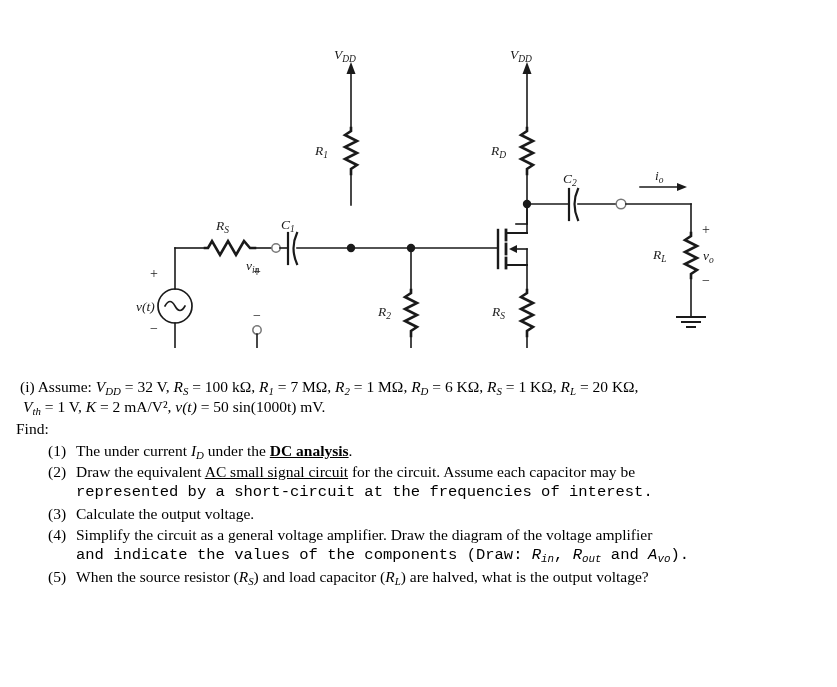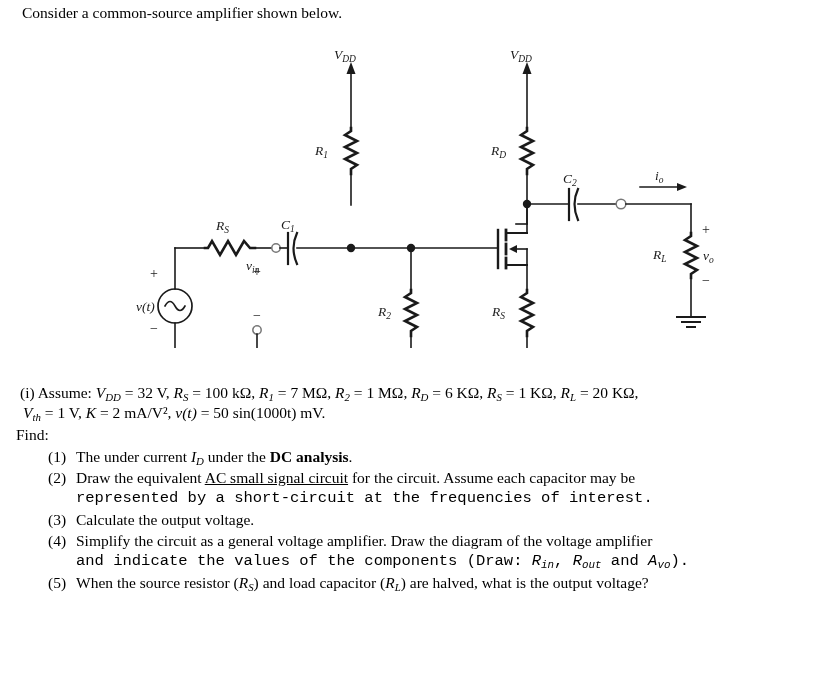--- a/index.html
+++ b/index.html
@@ -5,42 +5,41 @@
   html,body{margin:0;padding:0;}
   body{
     width:837px;height:687px;background:#ffffff;color:#000;
     font-family:"Liberation Serif","DejaVu Serif",serif;
     font-size:15.5px;position:relative;overflow:hidden;
   }
   .page{position:relative;width:837px;height:687px;}
   .intro{position:absolute;left:22px;top:4px;font-size:15.5px;white-space:nowrap;}
   .circuit{position:absolute;left:0;top:28px;width:837px;height:320px;}
   .body-text{position:absolute;left:0;top:378px;width:837px;}
-  .line{font-size:15.5px;line-height:29px;white-space:nowrap;}
+  .line{font-size:15.5px;line-height:17px;white-space:nowrap;}
   .l-i{position:absolute;left:20px;top:0px;}
   .l-ii{position:absolute;left:23px;top:20px;}
   .l-find{position:absolute;left:16px;top:42px;}
   .item{position:absolute;left:48px;}
   .item .num{display:inline-block;width:28px;}
   .hang{position:absolute;left:76px;font-family:Liberation Mono, monospace;}
   .it{font-style:italic;}
   .sub{font-size:0.70em;vertical-align:-0.28em;}
-  .bu{font-weight:bold;}
+  .bu{font-weight:bold;text-decoration:underline;}
   .u{text-decoration:underline;}
   svg{display:block;}
   .lbl{font-family:"Liberation Serif","DejaVu Serif",serif;font-style:italic;font-size:13.5px;fill:#1a1a1a;}
   .lbl-sub{font-family:"Liberation Serif","DejaVu Serif",serif;font-style:italic;font-size:9.5px;fill:#1a1a1a;}
   .sym{font-family:"Liberation Serif","DejaVu Serif",serif;font-size:14px;fill:#1a1a1a;}
 </style>
 </head>
 <body>
 
 <div class="page">
 
-  <div class="intro">Consider a common-source amplifier shown below.</div>
 
   <div class="circuit">
     <svg width="837" height="320" viewBox="0 0 837 320">
       <g stroke="#1a1a1a" stroke-width="1.6" fill="none" stroke-linecap="square">
 
         <line x1="351" y1="40" x2="351" y2="100"></line>
         <path d="M351 34 L346.5 46 L355.5 46 Z" fill="#1a1a1a" stroke="none"></path>
 
         <path d="M351 100 L351 103 L345 107 L357 113 L345 119 L357 125 L345 131 L357 137 L351 141 L351 146" stroke-width="2.6"></path>
         <line x1="351" y1="146" x2="351" y2="177"></line>

